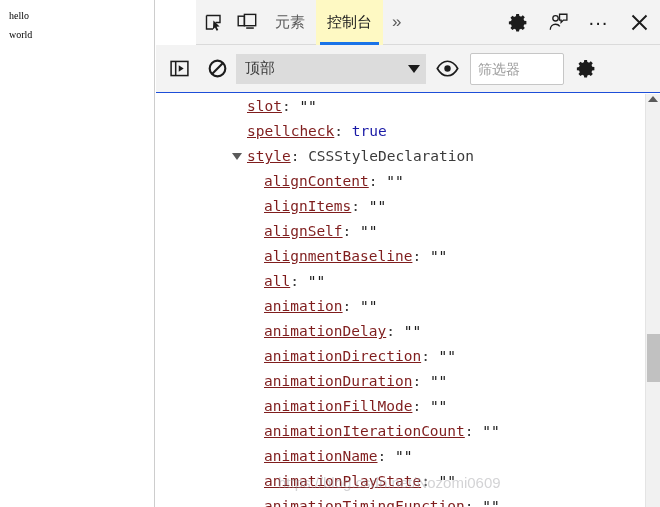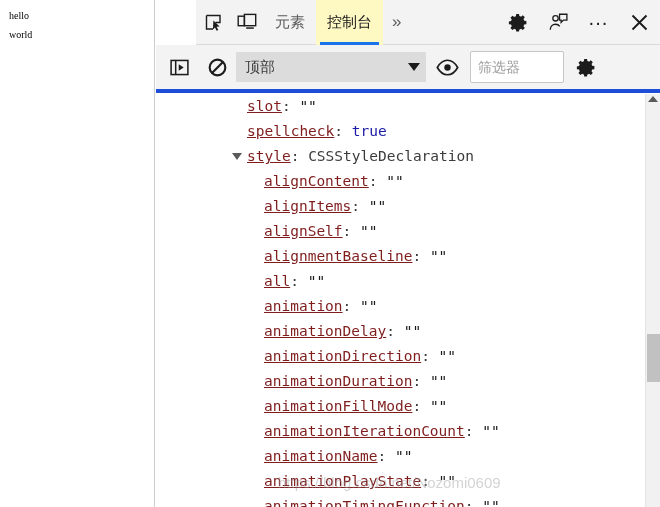--- a/index.html
+++ b/index.html
@@ -107,21 +107,21 @@
     cursor: pointer;
     flex: 0 0 auto;
   }
   .tb-spacer { flex: 1 1 auto; }
 
   
   .console-bar {
     position: relative;
     height: 48px;
     background: #f3f3f3;
-    border-bottom: 4px solid #1d4ed8;
+    border-bottom: 1px solid #1d4ed8;
     display: flex;
     align-items: center;
     box-sizing: border-box;
     padding: 0 4px;
   }
   .cb-icon {
     width: 38px;
     height: 46px;
     display: flex;
     align-items: center;

